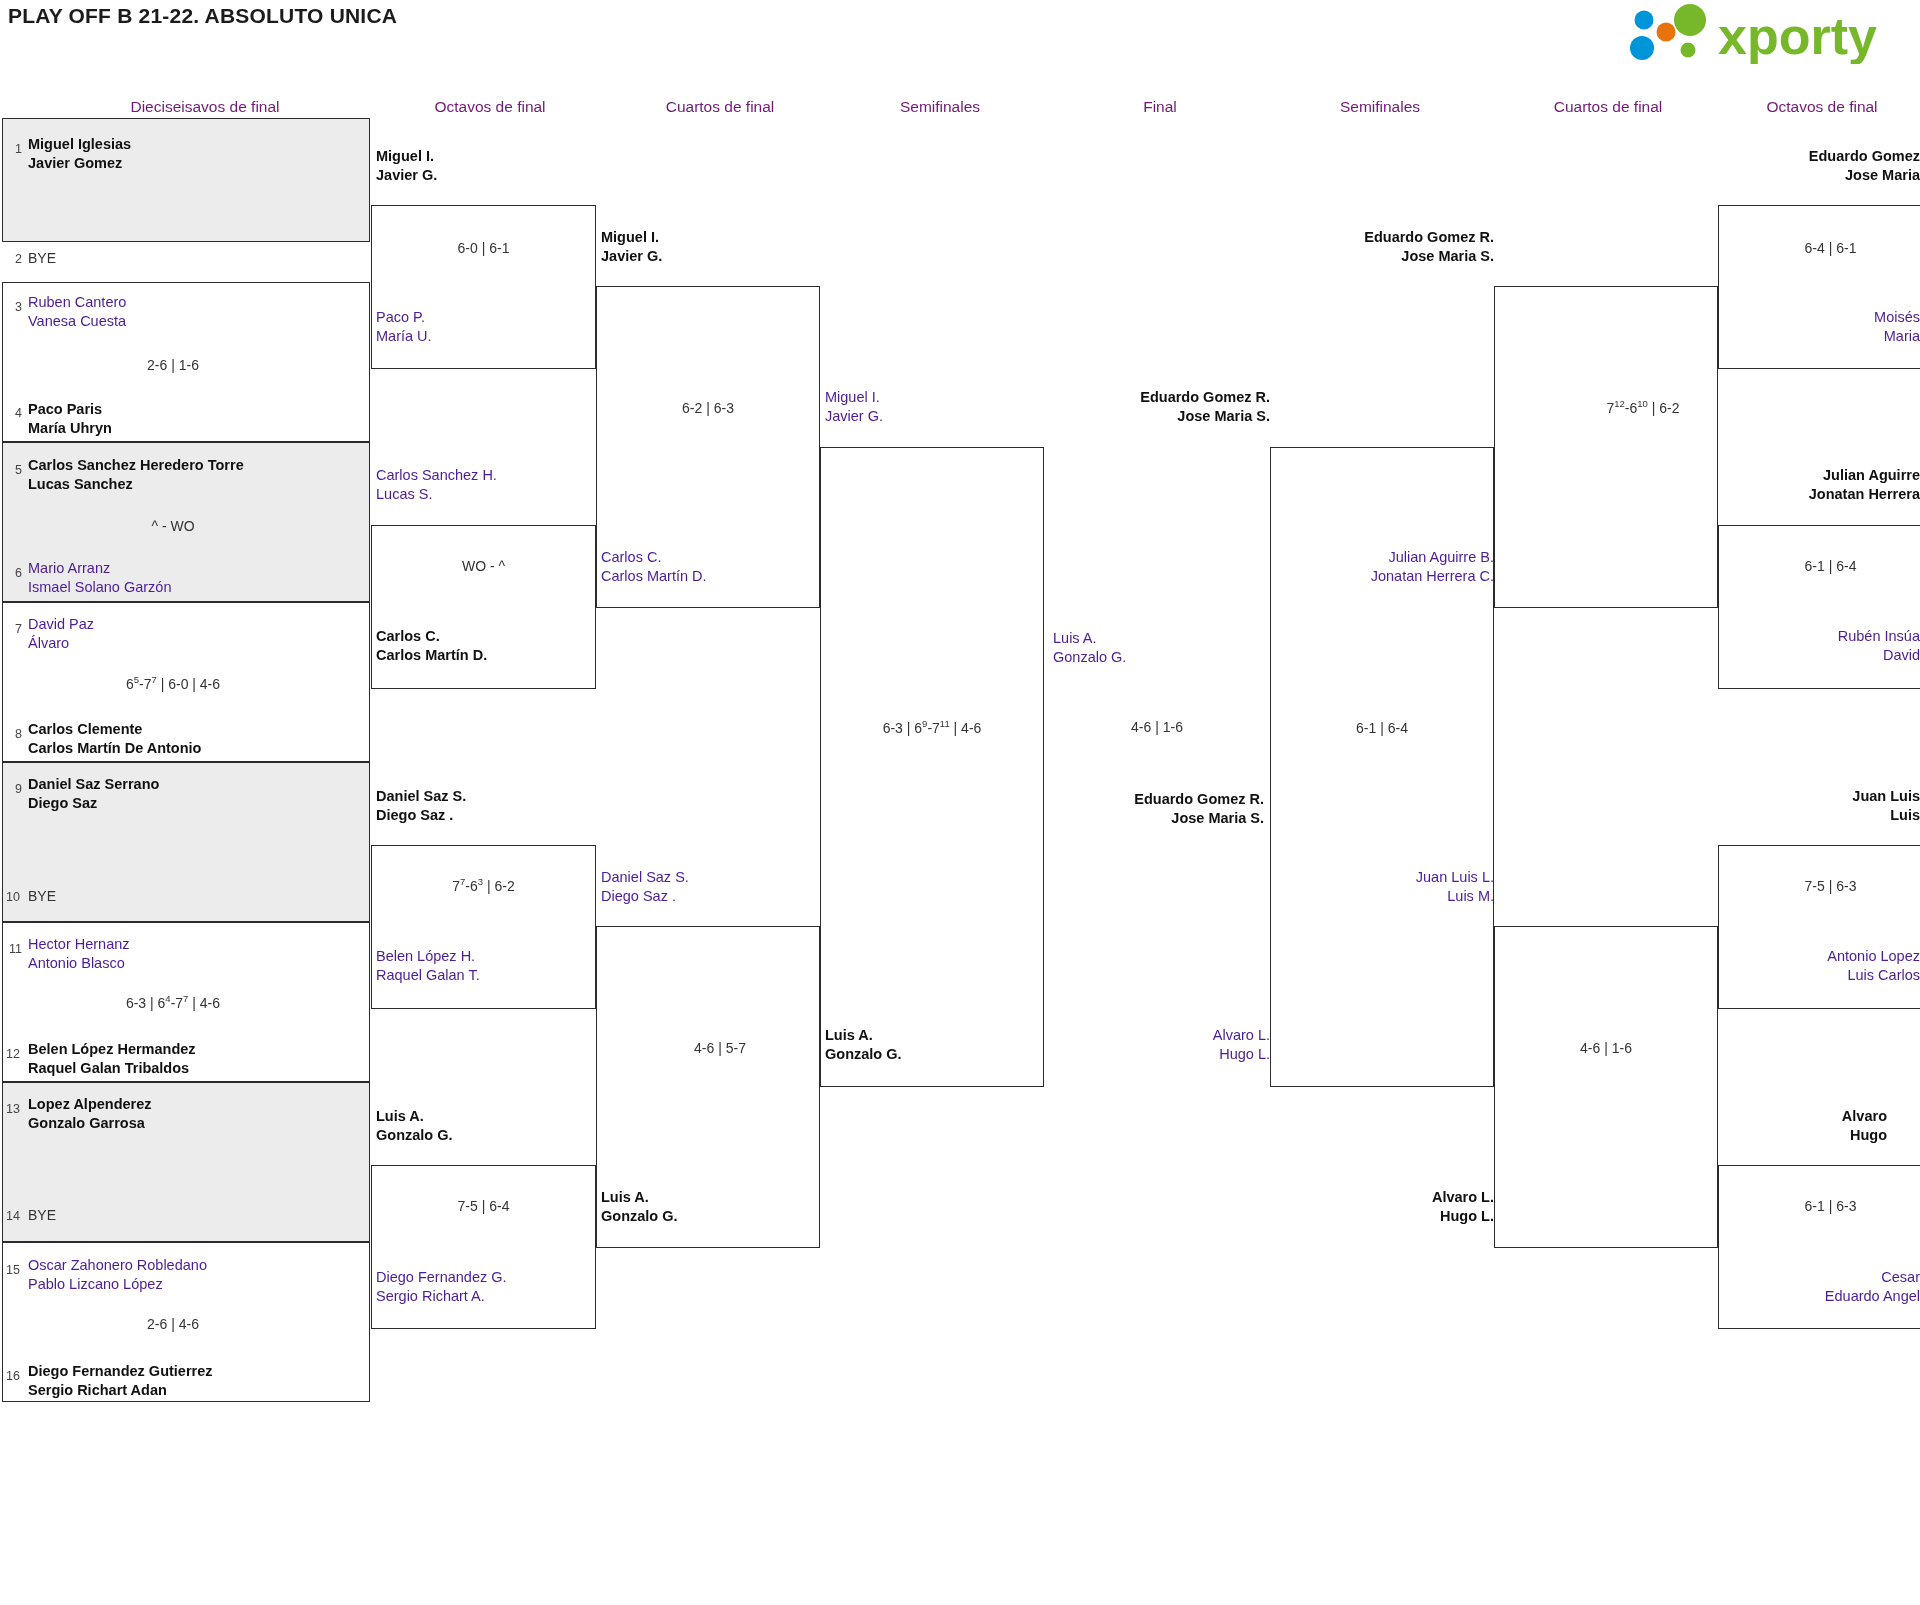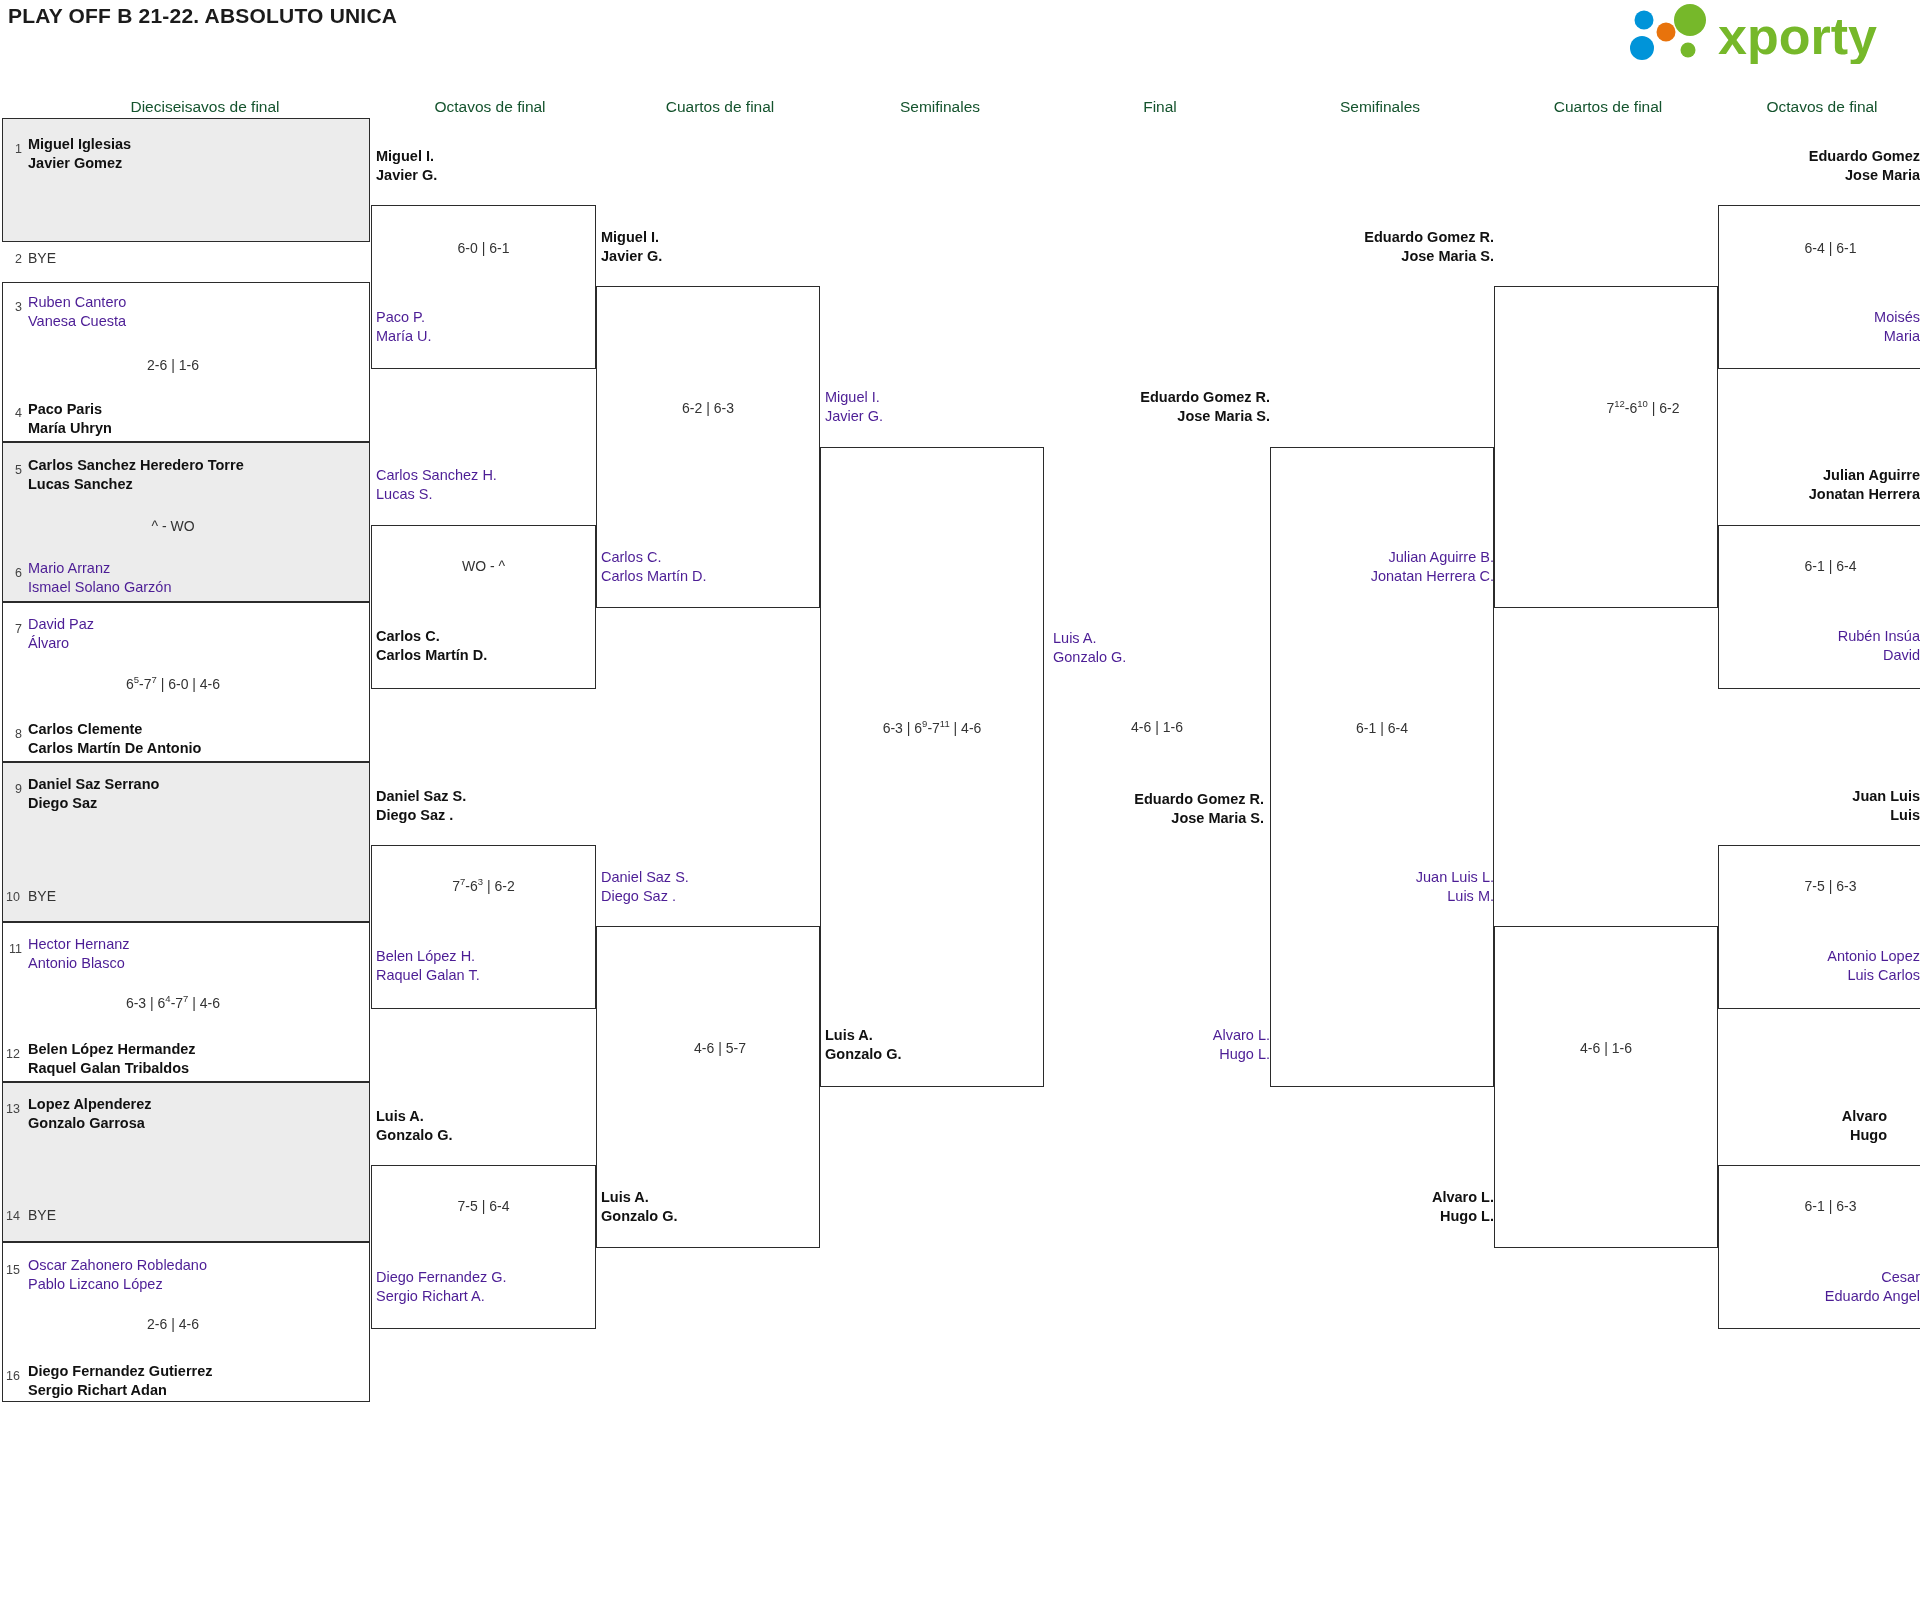--- a/index.html
+++ b/index.html
@@ -13,21 +13,21 @@
   
   #title{left:8px;top:2px;width:900px;font-size:21px;font-weight:700;line-height:1.35;letter-spacing:.2px;}
   #title div{white-space:nowrap;}
 
   #logo{right:0px;top:2px;height:62px;width:470px;}
   #logo svg{position:absolute;right:0;top:0;}
 
   
   .round-h{
     font-size:15.5px;font-weight:400;text-align:center;top:98px;
-    color:#14532d;white-space:nowrap;
+    color:#701a75;white-space:nowrap;
   }
 
   
   .seedbox{
     box-sizing:border-box;border:1px solid #2b2b2b;
   }
   .seedbox.shade{background:#ececec;}
   .seedbox.plain{background:#ffffff;}
 
   .matchbox{

